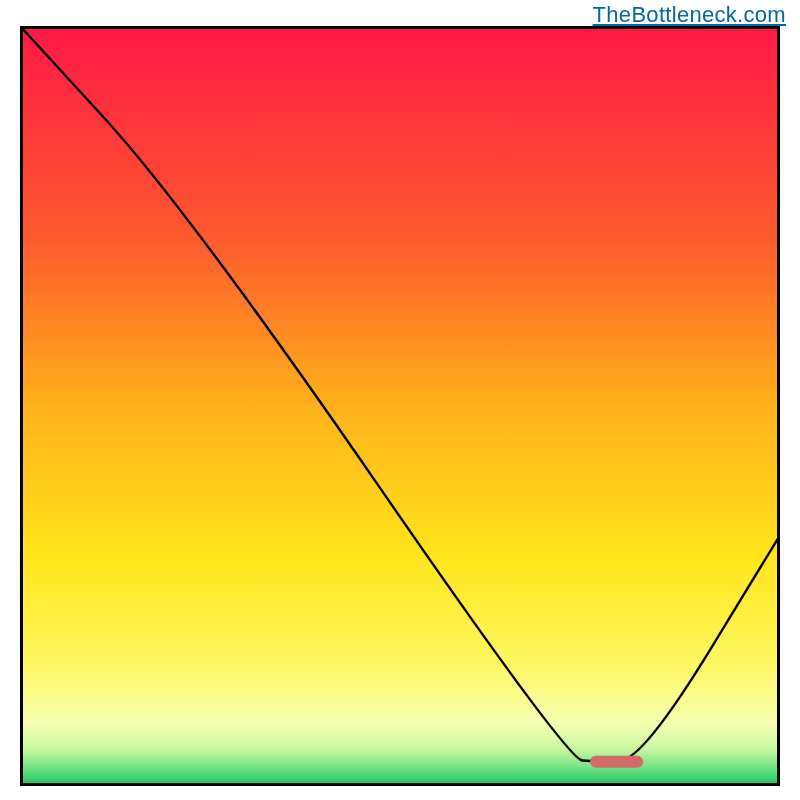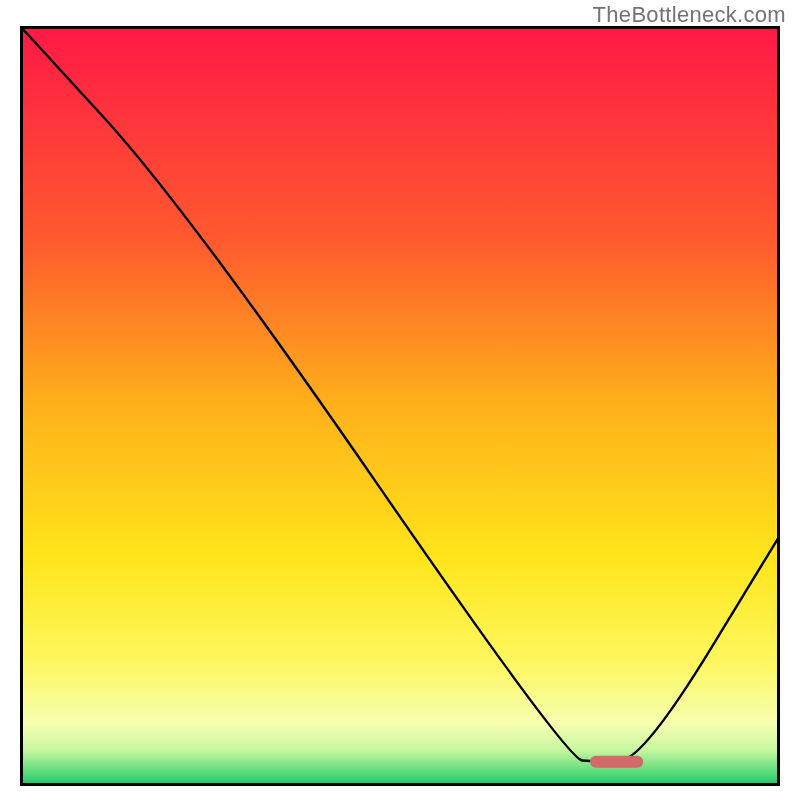--- a/index.html
+++ b/index.html
@@ -8,25 +8,26 @@
     width: 800px;
     height: 800px;
     background: #ffffff;
     font-family: Arial, Helvetica, sans-serif;
     overflow: hidden;
   }
   .watermark {
     position: absolute;
     top: 2px;
     right: 14px;
-    color: #737373;
+    color: #0369a1;
     font-size: 22px;
     font-weight: 500;
     letter-spacing: 0.3px;
     z-index: 20;
+    text-decoration: underline;
   }
   .plot-area {
     position: absolute;
     left: 20px;
     top: 26px;
     width: 760px;
     height: 760px;
     box-sizing: border-box;
   }
   .plot-area svg {

